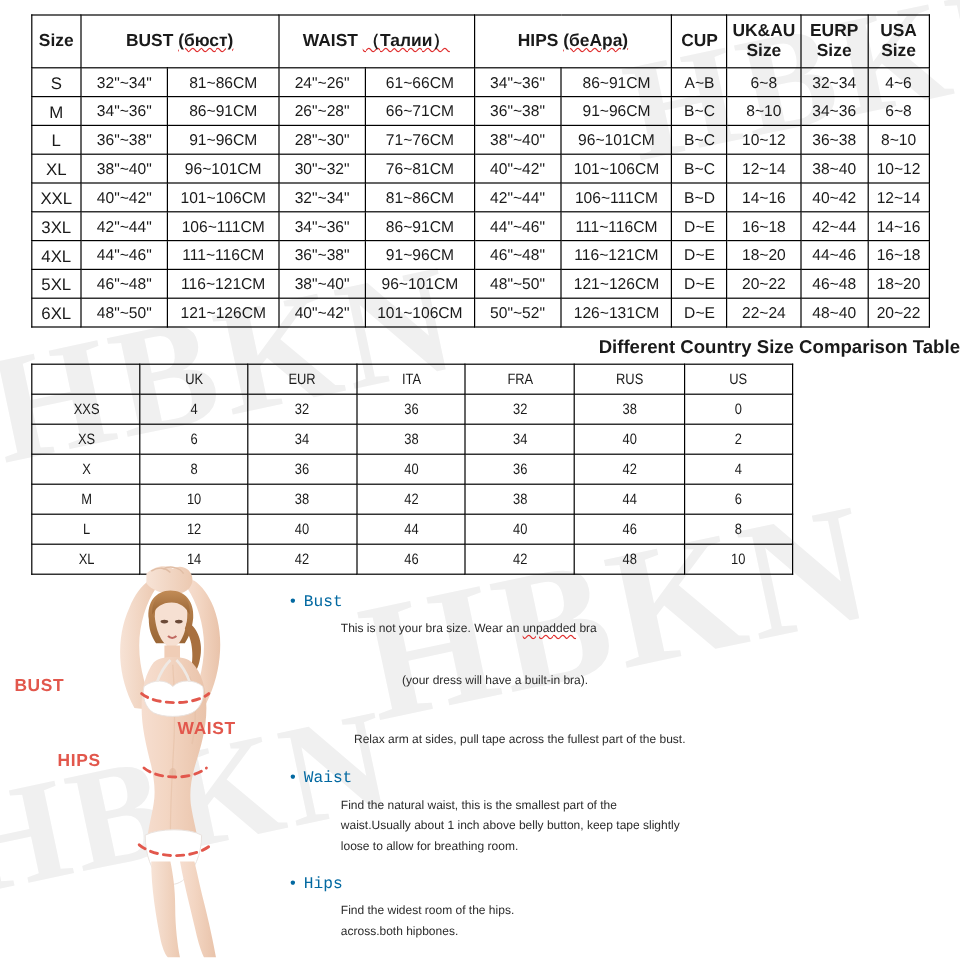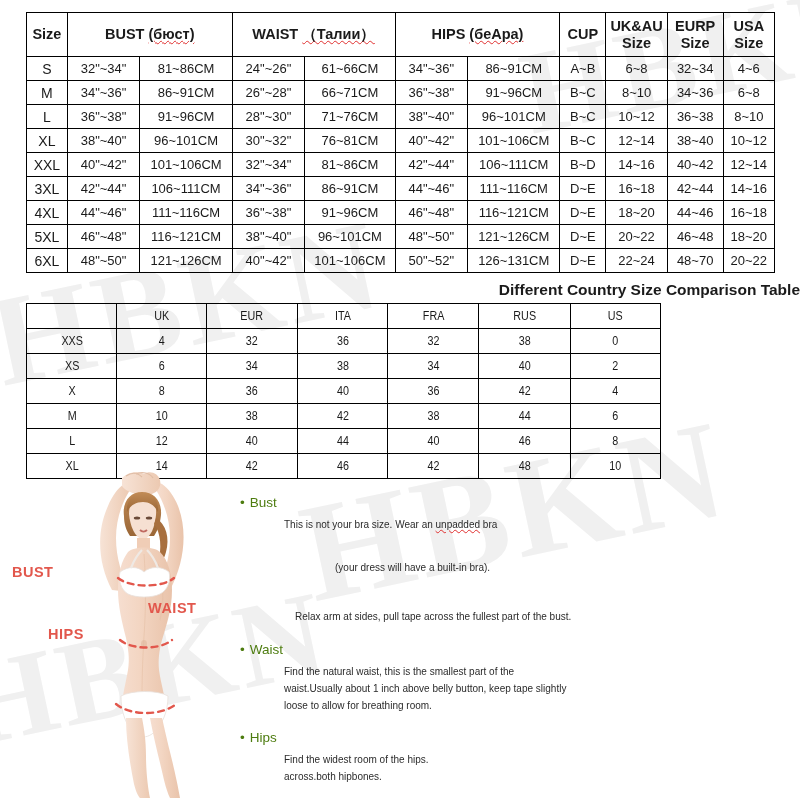--- a/index.html
+++ b/index.html
@@ -128,22 +128,23 @@
     position: absolute;
     left: 240px; top: 495px;
     width: 540px;
     z-index: 2;
     color: #2b2b2b;
   }
   .instr-block { margin-bottom: 16px; }
   .instr-head {
     font-size: 13.5px;
     font-weight: 400;
-    color: #4d7c0f;
+    color: #0369a1;
     margin-bottom: 6px;
+    font-family: Liberation Mono, monospace;
   }
   .instr-head .bullet { margin-right: 5px; }
   .instr-line {
     font-size: 10px;
     line-height: 1.72;
     color: #2b2b2b;
   }
   .indent-1 { padding-left: 44px; }
   .indent-2 { padding-left: 95px; margin-top: 26px; }
   .indent-3 { padding-left: 55px; margin-top: 32px; }
@@ -313,21 +314,21 @@
           <tr>
             <td class="sz">6XL</td>
             <td>48"~50"</td>
             <td>121~126CM</td>
             <td>40"~42"</td>
             <td>101~106CM</td>
             <td>50"~52"</td>
             <td>126~131CM</td>
             <td>D~E</td>
             <td>22~24</td>
-            <td>48~70</td>
+            <td>48~40</td>
             <td>20~22</td>
           </tr>
         </tbody>
     </table>
   </div>
 
   <div id="country-title">Different Country Size Comparison Table</div>
   <div id="country-table-wrap">
     <table class="grid" id="country-table">
       <colgroup>

